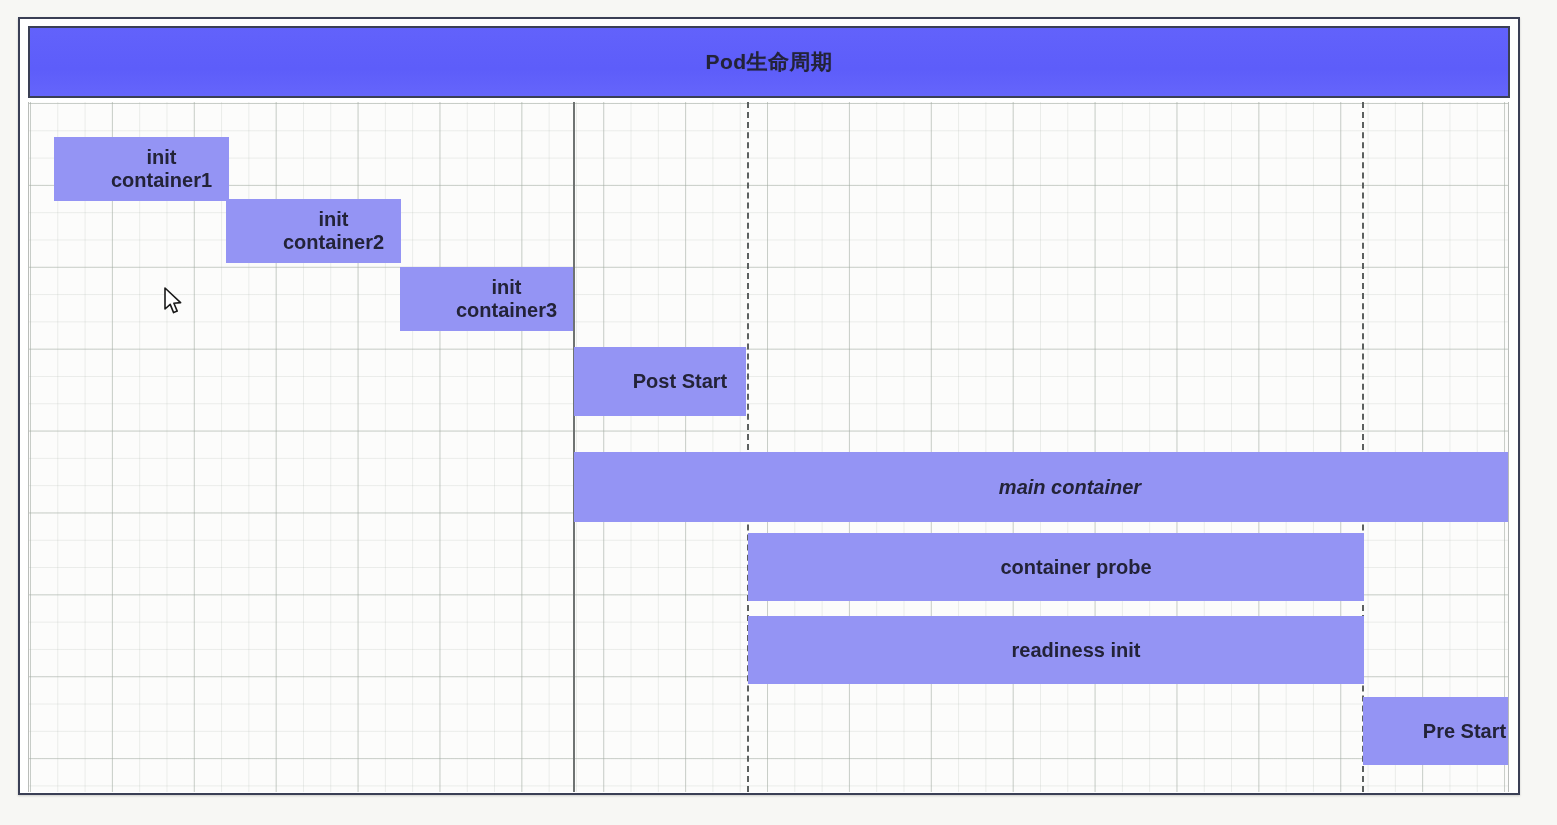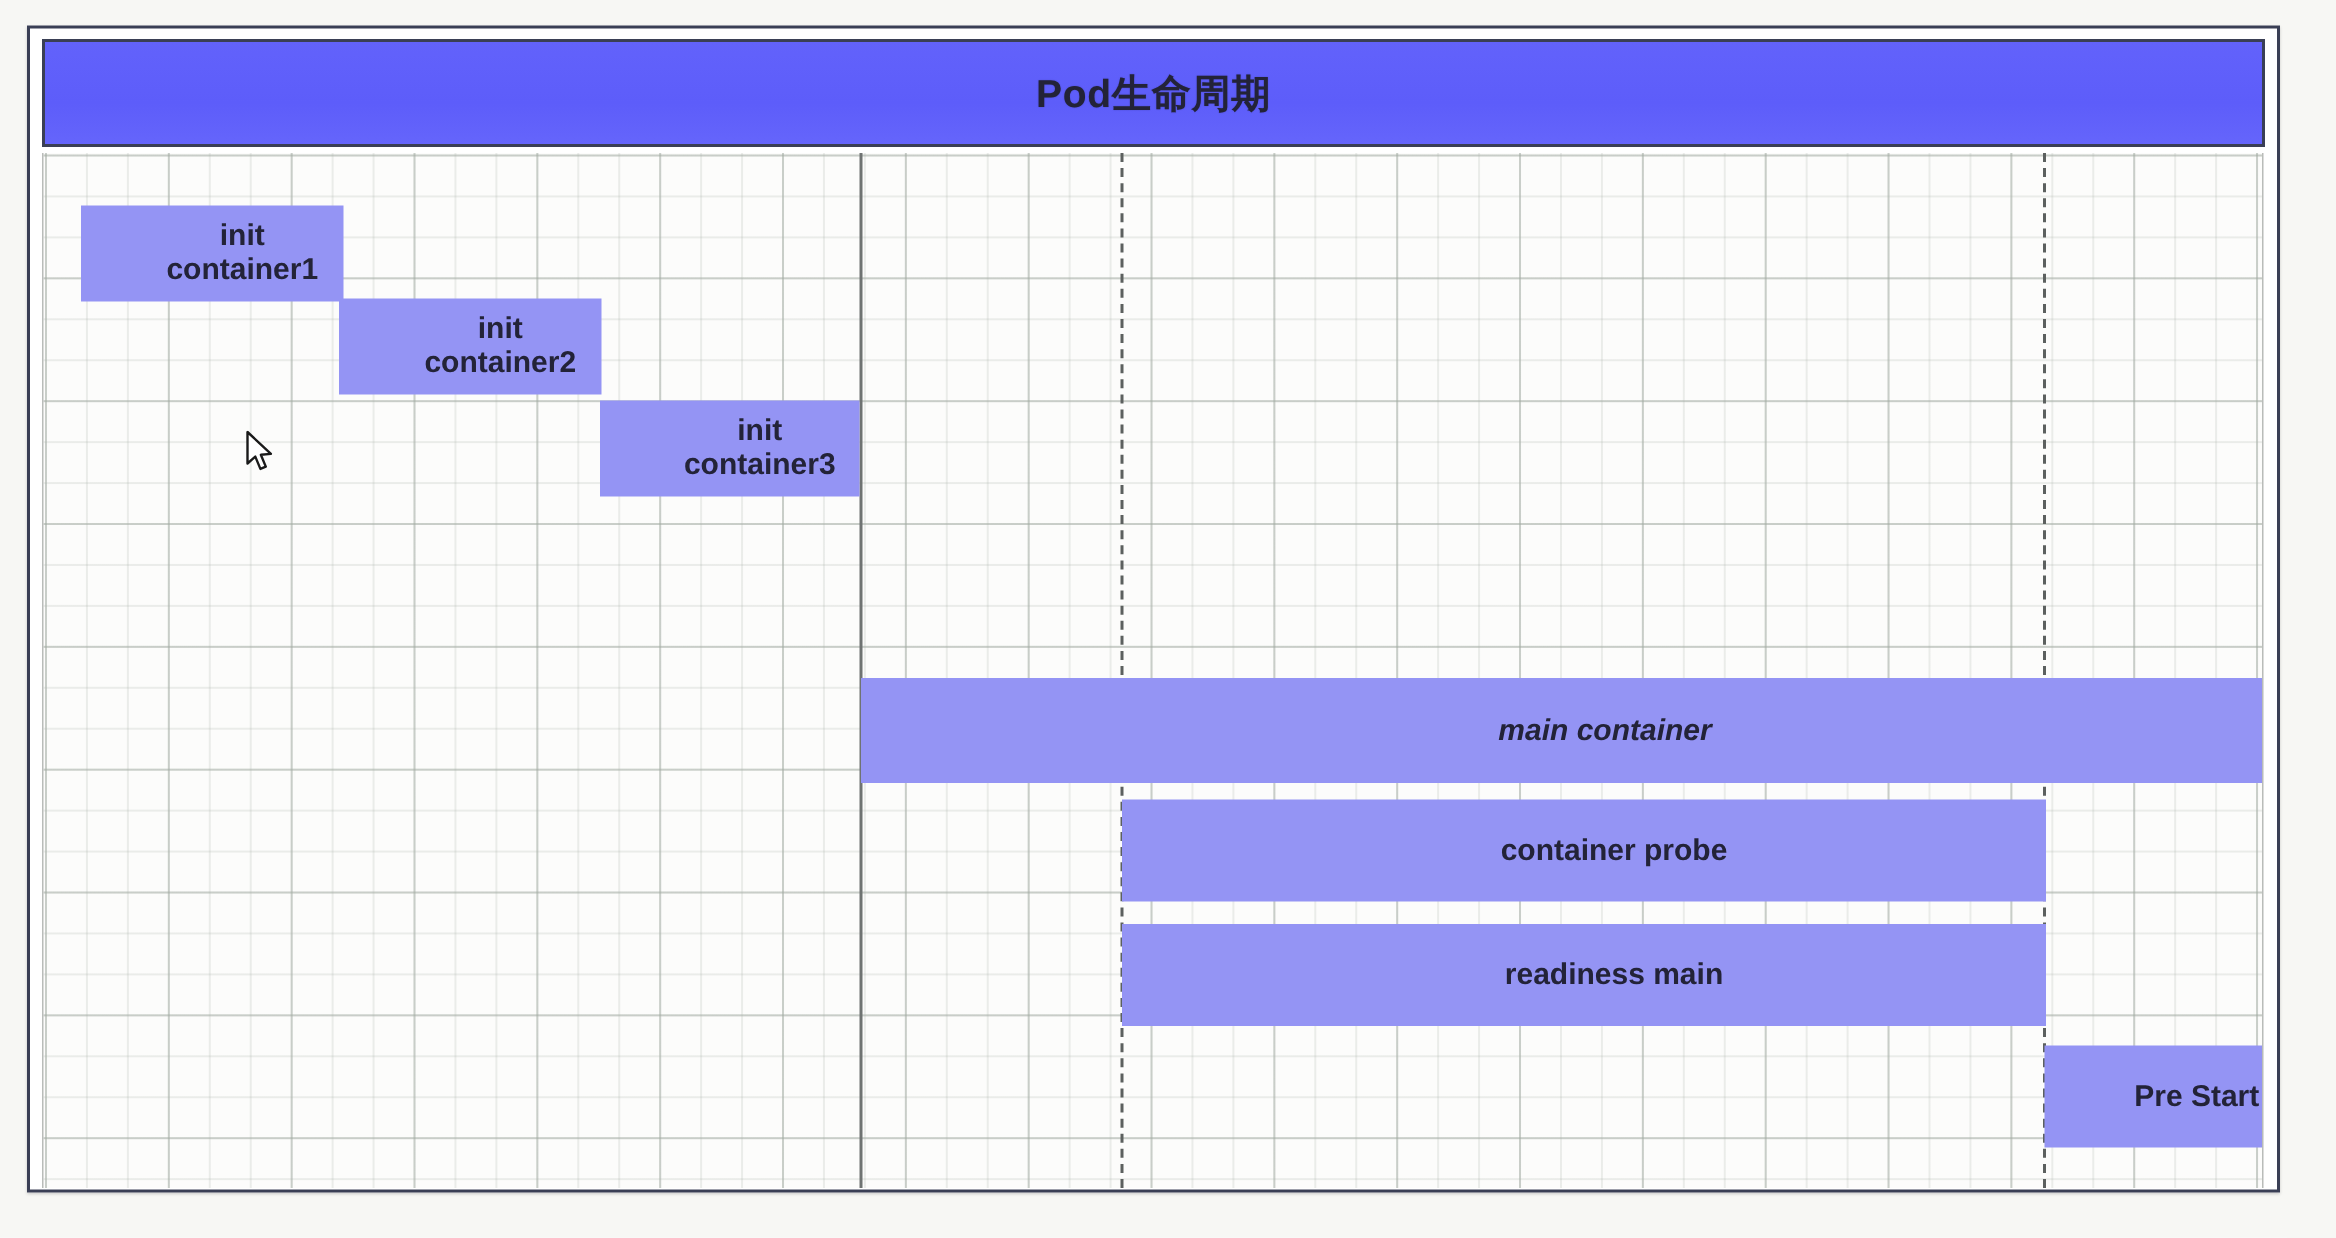--- a/index.html
+++ b/index.html
@@ -37,21 +37,21 @@
     width: 1482px;
     height: 72px;
     background: linear-gradient(180deg, #6262fb 0%, #5d5dfa 60%, #6565fb 100%);
     border: 2px solid #3a3f55;
     box-sizing: border-box;
     display: flex;
     align-items: center;
     justify-content: center;
   }
   #title-text {
-    font-size: 26px;
+    font-size: 21px;
     font-weight: bold;
     color: #232338;
     letter-spacing: 0.5px;
     text-shadow: 0 0 1px rgba(0,0,0,0.25);
   }
 
   
   #grid-area {
     position: absolute;
     left: 8px;
@@ -131,23 +131,24 @@
 
     <div class="vline solid" style="left: 544px;"></div>
         <div class="vline dashed" style="left: 718px;"></div>
         <div class="vline dashed" style="left: 1333px;"></div>
         <div class="bar two-line" style="left: 25px; top: 35px; width: 175px; height: 64px; background: rgb(148, 148, 244);"><span>init
 container1</span></div>
         <div class="bar two-line" style="left: 197px; top: 97px; width: 175px; height: 64px; background: rgb(148, 148, 244);"><span>init
 container2</span></div>
         <div class="bar two-line" style="left: 371px; top: 165px; width: 173px; height: 64px; background: rgb(148, 148, 244);"><span>init
 container3</span></div>
+        <div class="bar" style="left: 545px; top: 245px; width: 172px; height: 69px; background: rgb(148, 148, 244);"><span>Post Start</span></div>
         <div class="bar" style="left: 545px; top: 350px; width: 952px; height: 70px; background: rgb(148, 148, 244); font-style: italic;"><span>main container</span></div>
         <div class="bar" style="left: 719px; top: 431px; width: 616px; height: 68px; background: rgb(148, 148, 244);"><span>container probe</span></div>
-        <div class="bar" style="left: 719px; top: 514px; width: 616px; height: 68px; background: rgb(148, 148, 244);"><span>readiness main</span></div>
+        <div class="bar" style="left: 719px; top: 514px; width: 616px; height: 68px; background: rgb(148, 148, 244);"><span>readiness init</span></div>
         <div class="bar" style="left: 1334px; top: 595px; width: 163px; height: 68px; background: rgb(148, 148, 244);"><span>Pre Start</span></div>
       </div>
 
   </div>
 
   <div id="cursor" style="left: 163px; top: 287px;">
     <svg width="22" height="30" viewBox="0 0 22 30">
       <path d="M2 1 L2 22 L7.2 17.4 L10.6 25.6 L14.2 24.1 L10.9 16.2 L17.6 15.6 Z" fill="#ffffff" stroke="#1a1a1a" stroke-width="1.6" stroke-linejoin="round"></path>
     </svg>
   </div>

